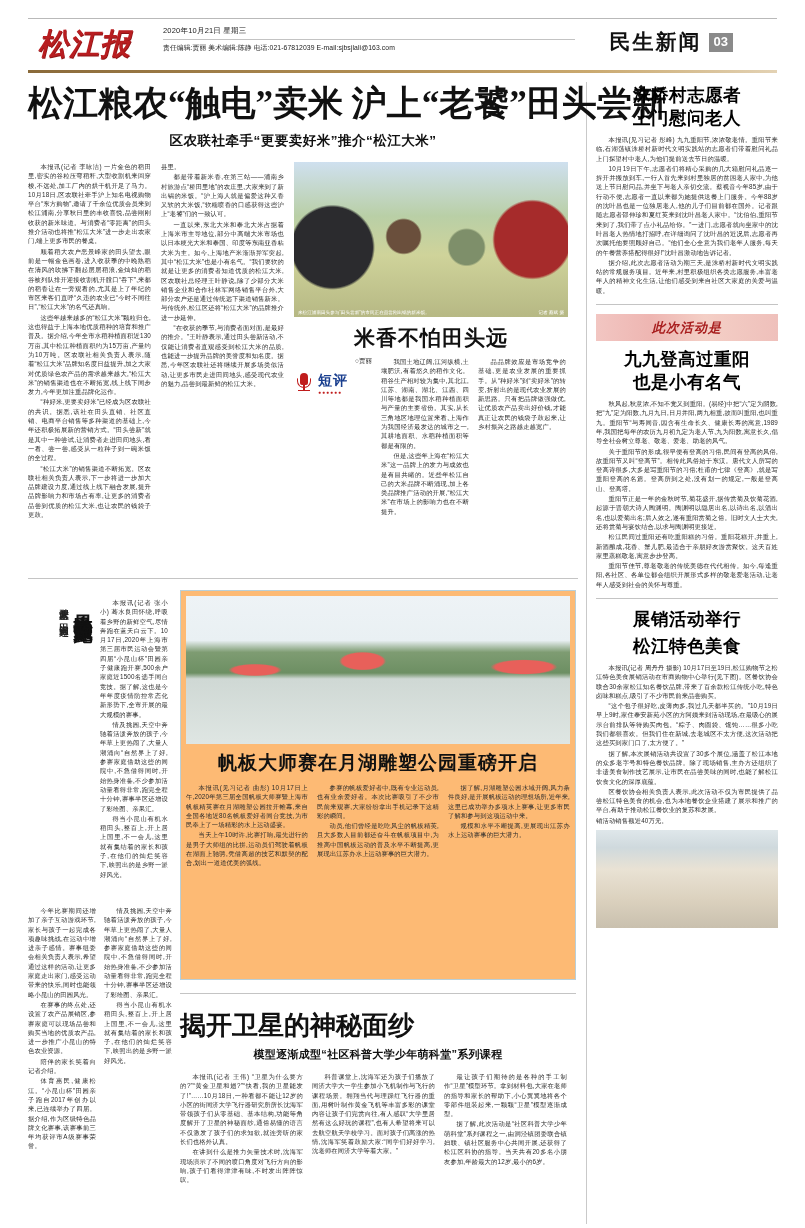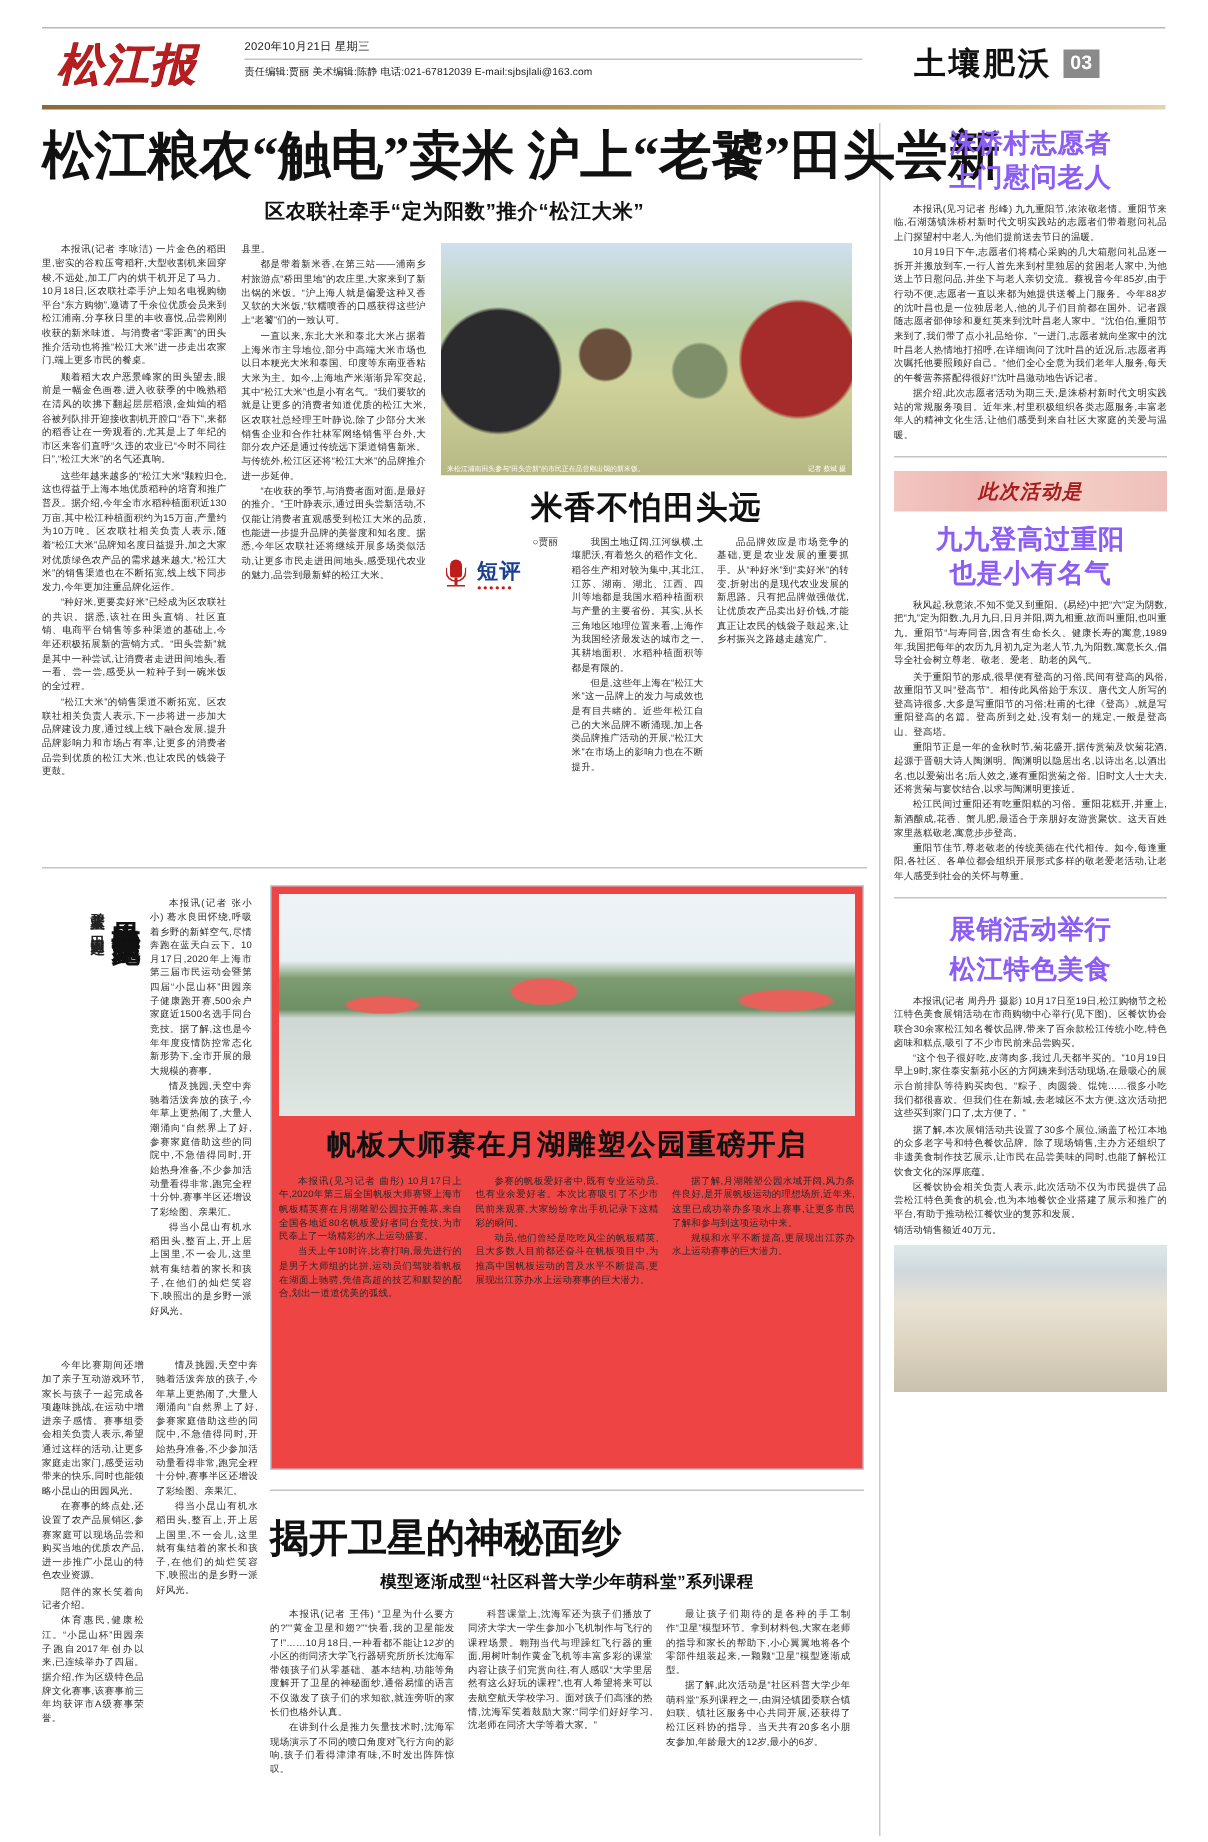--- a/index.html
+++ b/index.html
@@ -123,66 +123,66 @@
   }
   .vsub {
     writing-mode: vertical-rl; text-orientation: upright;
     font-size:9.5px; color:#222; letter-spacing:1px; height:150px;
     font-family:"Liberation Sans", sans-serif; font-weight:600;
     position:absolute; right:26px; top:2px;
   }
 
   
   .boxed {
-    position:absolute; border:1px solid #b9cfd8; background:#ef4444;
+    position:absolute; border:1px solid #b9cfd8; background:#fdba74;
     padding:5px;
   }
 
   
   .feat-title { font-size:26px; font-weight:700; color:#111;
     letter-spacing:0px; font-family:"Liberation Serif", serif; white-space:nowrap; }
   .feat-sub { font-size:11px; text-align:center; color:#111; margin-top:4px;
     font-family:"Liberation Sans", sans-serif; font-weight:600; letter-spacing:0.3px; }
 
   
   .right-rail { position:absolute; left:596px; top:0px; width:182px; }
-  .r-head { font-size:17.5px; font-weight:700; text-align:center; color:#8b5cf6;
+  .r-head { font-size:17.5px; font-weight:700; text-align:center; color:#000000;
     line-height:23px; font-family:"Liberation Serif", serif; letter-spacing:0.5px; }
   .r-body { font-size:6.3px; line-height:9.3px; color:#2a2a2a; text-align:justify;
     font-family:"Liberation Sans", sans-serif; margin-top:5px; letter-spacing:0.15px; }
   .r-body p { text-indent:2em; margin-bottom:1px; }
   .hrule { height:1px; background:#c4c4c4; margin:9px 0; }
 </style>
 </head>
 <body>
 
 <div class="page">
 
   <div class="masthead">
     <div class="mast-rule-top"></div>
     <div class="mast-logo">松江报</div>
     <div class="mast-meta">
       <div class="mast-date">2020年10月21日  星期三</div>
       <div class="mast-meta-rule"></div>
       <div class="mast-credits">责任编辑:贾丽   美术编辑:陈静   电话:021-67812039   E-mail:sjbsjlali@163.com</div>
     </div>
     <div class="mast-section">
-      <div class="mast-section-name">土壤肥沃</div>
+      <div class="mast-section-name">民生新闻</div>
       <div class="mast-pageno">03</div>
     </div>
     <div class="mast-rule-bot"></div>
   </div>
 
   <div class="body-area">
 
     <div class="vrule" style="left:586px; top:4px; height:1142px;"></div>
 
     <div class="left-block">
       <div class="headline-main">松江粮农“触电”卖米 沪上“老饕”田头尝新</div>
-      <div class="headline-sub">区农联社牵手“定为阳数”推介“松江大米”</div>
+      <div class="headline-sub">区农联社牵手“更要卖好米”推介“松江大米”</div>
 
       <div class="cols" style="margin-top:12px;">
 
         <div class="col" style="width:123px;">
           <p class="lead">本报讯(记者 李咏洁) 一片金色的稻田里,密实的谷粒压弯稻秆,大型收割机来回穿梭,不远处,加工厂内的烘干机开足了马力。10月18日,区农联社牵手沪上知名电视购物平台“东方购物”,邀请了千余位优质会员来到松江浦南,分享秋日里的丰收喜悦,品尝刚刚收获的新米味道。与消费者“零距离”的田头推介活动也将推“松江大米”进一步走出农家门,端上更多市民的餐桌。</p>
           <p>顺着稻大农户恶景峰家的田头望去,眼前是一幅金色画卷,进入收获季的中晚熟稻在清风的吹拂下翻起层层稻浪,金灿灿的稻谷被列队排开迎接收割机开膛口“吞下”,来都的稻香让在一旁观看的,尤其是上了年纪的市区来客们直呼“久违的农业已“今时不同往日”,“松江大米”的名气还真响。</p>
           <p>这些年越来越多的“松江大米”颗粒归仓,这也得益于上海本地优质稻种的培育和推广普及。据介绍,今年全市水稻种植面积近130万亩,其中松江种植面积约为15万亩,产量约为10万吨。区农联社相关负责人表示,随着“松江大米”品牌知名度日益提升,加之大家对优质绿色农产品的需求越来越大,“松江大米”的销售渠道也在不断拓宽,线上线下同步发力,今年更加注重品牌化运作。</p>
           <p>“种好米,更要卖好米”已经成为区农联社的共识。据悉,该社在田头直销、社区直销、电商平台销售等多种渠道的基础上,今年还积极拓展新的营销方式。“田头尝新”就是其中一种尝试,让消费者走进田间地头,看一看、尝一尝,感受从一粒种子到一碗米饭的全过程。</p>
           <p>“松江大米”的销售渠道不断拓宽。区农联社相关负责人表示,下一步将进一步加大品牌建设力度,通过线上线下融合发展,提升品牌影响力和市场占有率,让更多的消费者品尝到优质的松江大米,也让农民的钱袋子更鼓。</p>
         </div>

